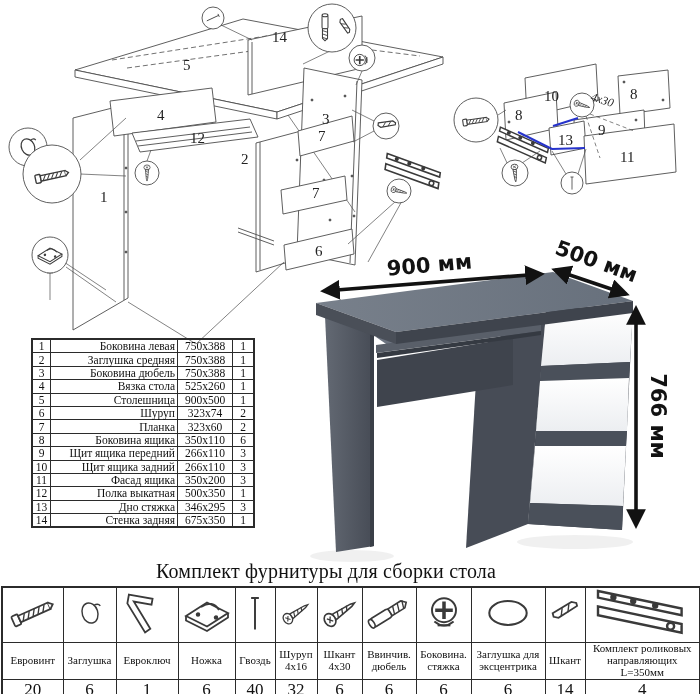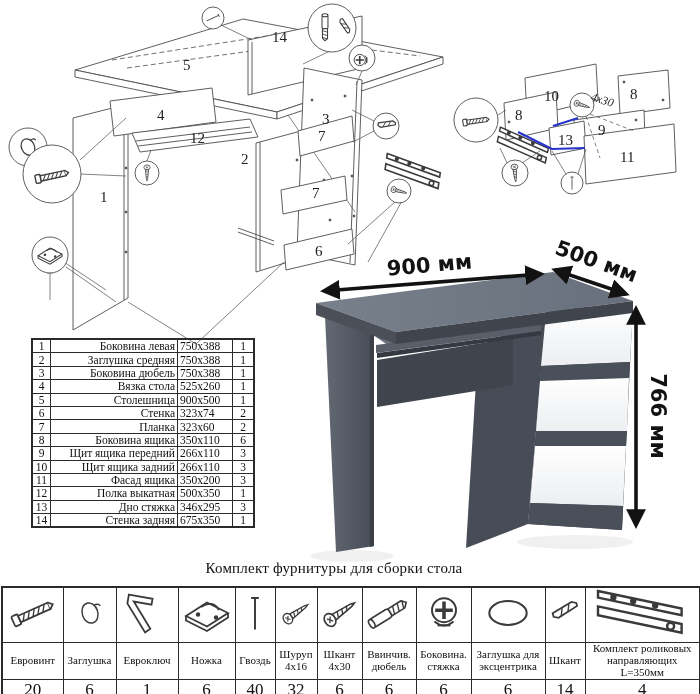--- a/index.html
+++ b/index.html
@@ -12,26 +12,26 @@
   .dimtxt{font-family:"DejaVu Sans",sans-serif;font-weight:bold;font-size:21px;fill:#121212;}
   .notetxt{font-size:12px;font-style:italic;}
 
   
   .parts-table{position:absolute;left:31px;top:338px;border-collapse:collapse;
                font-size:11.5px;line-height:1.05;}
   .parts-table td{border:1px solid #2b2b2b;padding:0 2px;height:12.4px;white-space:nowrap;}
   .parts-table{border:2px solid #2b2b2b;}
   .pt-num{width:13px;text-align:center;}
   .pt-name{width:122px;text-align:right;}
-  .pt-size{width:50px;font-family:Liberation Serif, serif;}
+  .pt-size{width:50px;text-align:center;font-family:Liberation Serif, serif;}
   .pt-qty{width:16px;text-align:center;}
 
   
-  .sheet-title{position:absolute;left:8px;top:560px;width:652px;text-align:center;
-               font-size:15px;letter-spacing:.2px;}
+  .sheet-title{position:absolute;left:0;top:560px;width:652px;text-align:center;
+               font-size:20px;letter-spacing:.2px;}
 
   
   .hw-table{position:absolute;left:1px;top:586px;border-collapse:collapse;table-layout:fixed;
             width:698px;}
   .hw-table{border:2px solid #2b2b2b;}
   .hw-table td{border:1px solid #2b2b2b;text-align:center;vertical-align:middle;padding:0 1px;overflow:hidden;}
   .hw-icons td{height:54px;}
   .hw-names td{height:29px;font-size:11px;line-height:1.08;}
   .hw-qty td{height:20px;font-size:17px;}
 </style>
@@ -422,21 +422,21 @@
           <td class="pt-qty">1</td>
         </tr>
     <tr>
           <td class="pt-num">5</td>
           <td class="pt-name">Столешница</td>
           <td class="pt-size">900x500</td>
           <td class="pt-qty">1</td>
         </tr>
     <tr>
           <td class="pt-num">6</td>
-          <td class="pt-name">Стенка</td>
+          <td class="pt-name">Шуруп</td>
           <td class="pt-size">323x74</td>
           <td class="pt-qty">2</td>
         </tr>
     <tr>
           <td class="pt-num">7</td>
           <td class="pt-name">Планка</td>
           <td class="pt-size">323x60</td>
           <td class="pt-qty">2</td>
         </tr>
     <tr>

